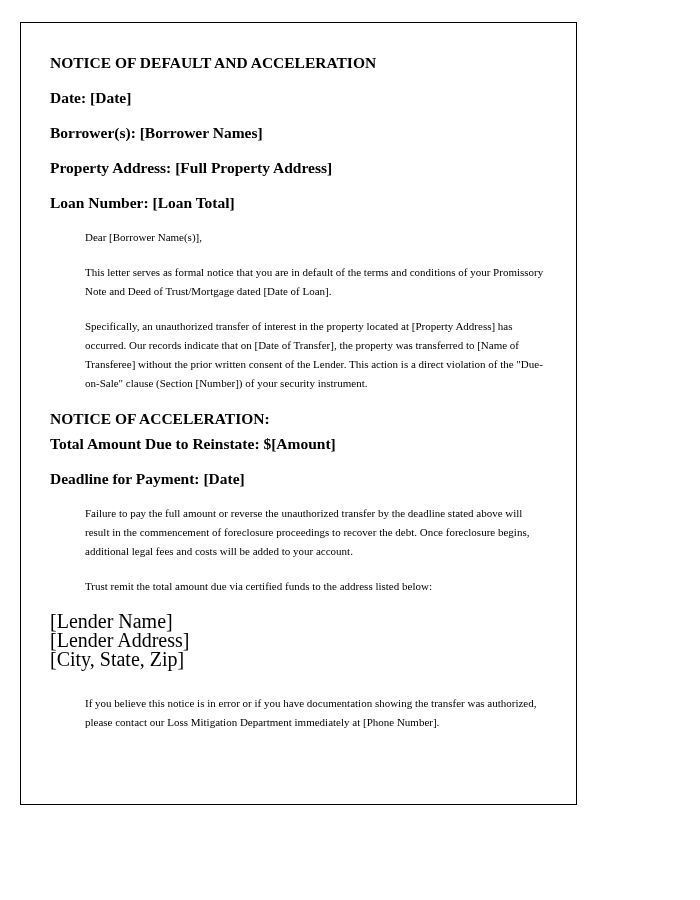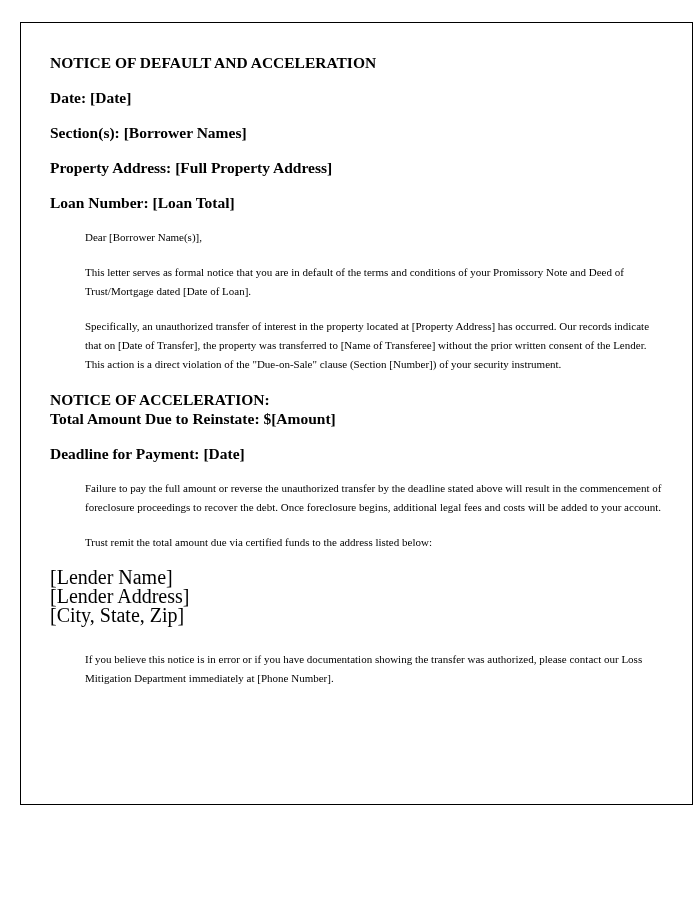--- a/index.html
+++ b/index.html
@@ -7,21 +7,21 @@
     width: 700px;
     height: 900px;
     background: #ffffff;
     font-family: "Liberation Serif", serif;
     color: #000000;
   }
   .document-page {
     position: absolute;
     left: 20px;
     top: 22px;
-    width: 673px;
+    width: 557px;
     height: 783px;
     border: 1px solid #000000;
     background: #ffffff;
     padding: 30px 29px 0 29px;
     overflow: hidden;
   }
   .doc-title {
     font-weight: bold;
     font-size: 15.5px;
     line-height: 19px;
@@ -37,42 +37,42 @@
   .para {
     font-size: 11px;
     line-height: 19px;
     margin-bottom: 16px;
     margin-left: 35px;
   }
   .sub-heading {
     font-weight: bold;
     font-size: 15.5px;
     line-height: 19px;
-    margin-bottom: 0;
+    margin-bottom: 6px;
   }
   .address-block {
     font-size: 20px;
     line-height: 19px;
     margin-bottom: 25px;
   }
 </style>
 </head>
 <body>
 
 <div class="document-page">
 
   <div class="doc-title">NOTICE OF DEFAULT AND ACCELERATION</div>
 
   <div class="field-row">
     <span class="field-label">Date:</span>
     <span class="field-value">[Date]</span>
   </div>
 
   <div class="field-row">
-    <span class="field-label">Section(s):</span>
+    <span class="field-label">Borrower(s):</span>
     <span class="field-value">[Borrower Names]</span>
   </div>
 
   <div class="field-row">
     <span class="field-label">Property Address:</span>
     <span class="field-value">[Full Property Address]</span>
   </div>
 
   <div class="field-row">
     <span class="field-label">Loan Number:</span>

